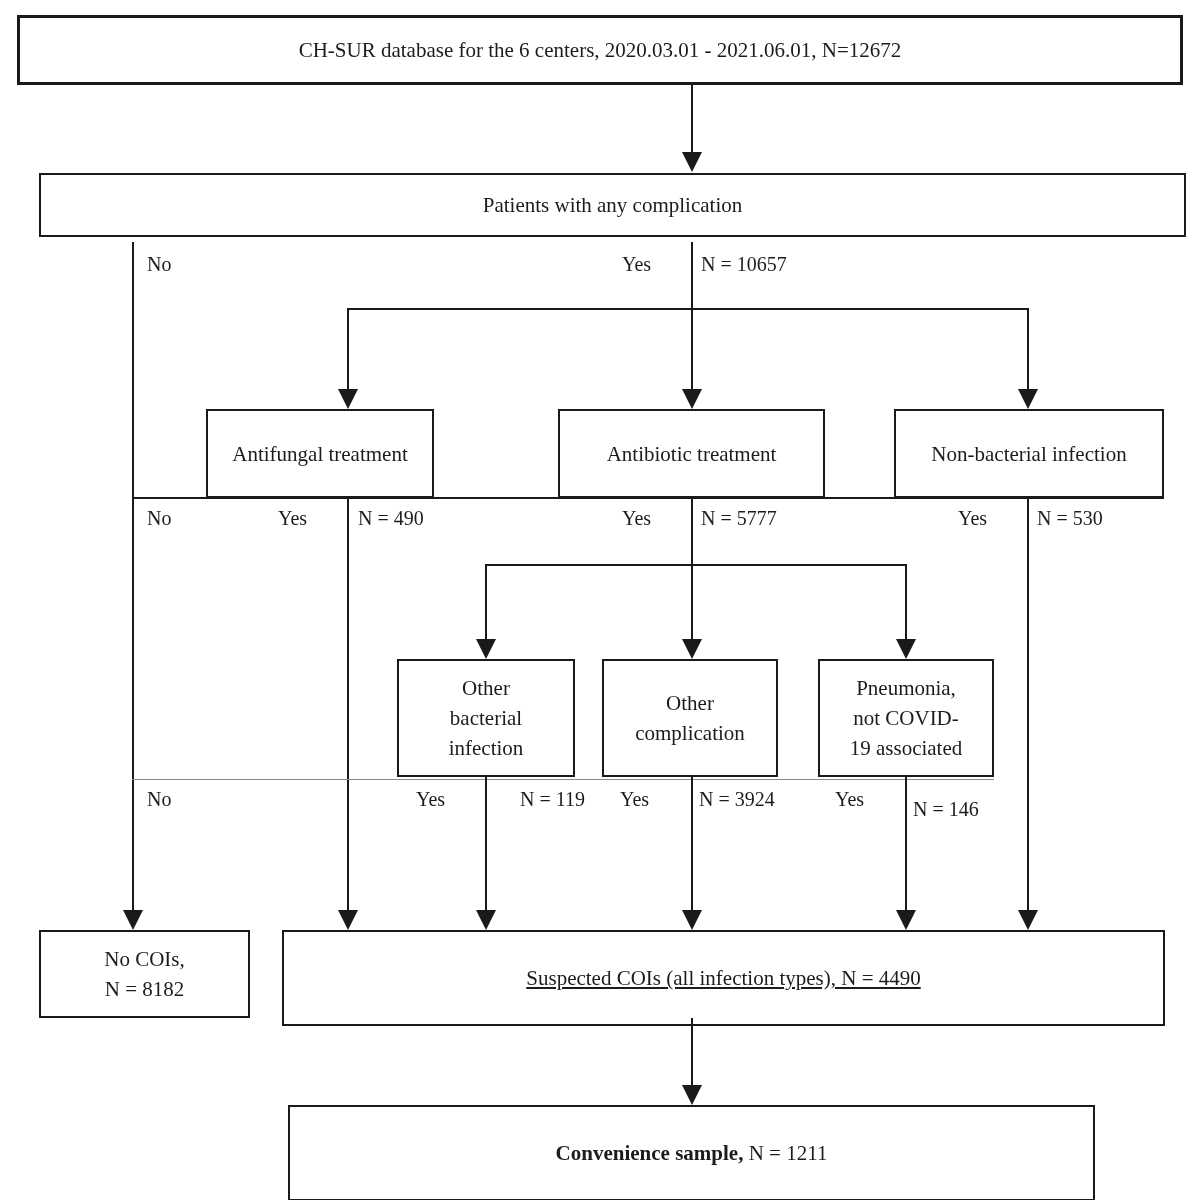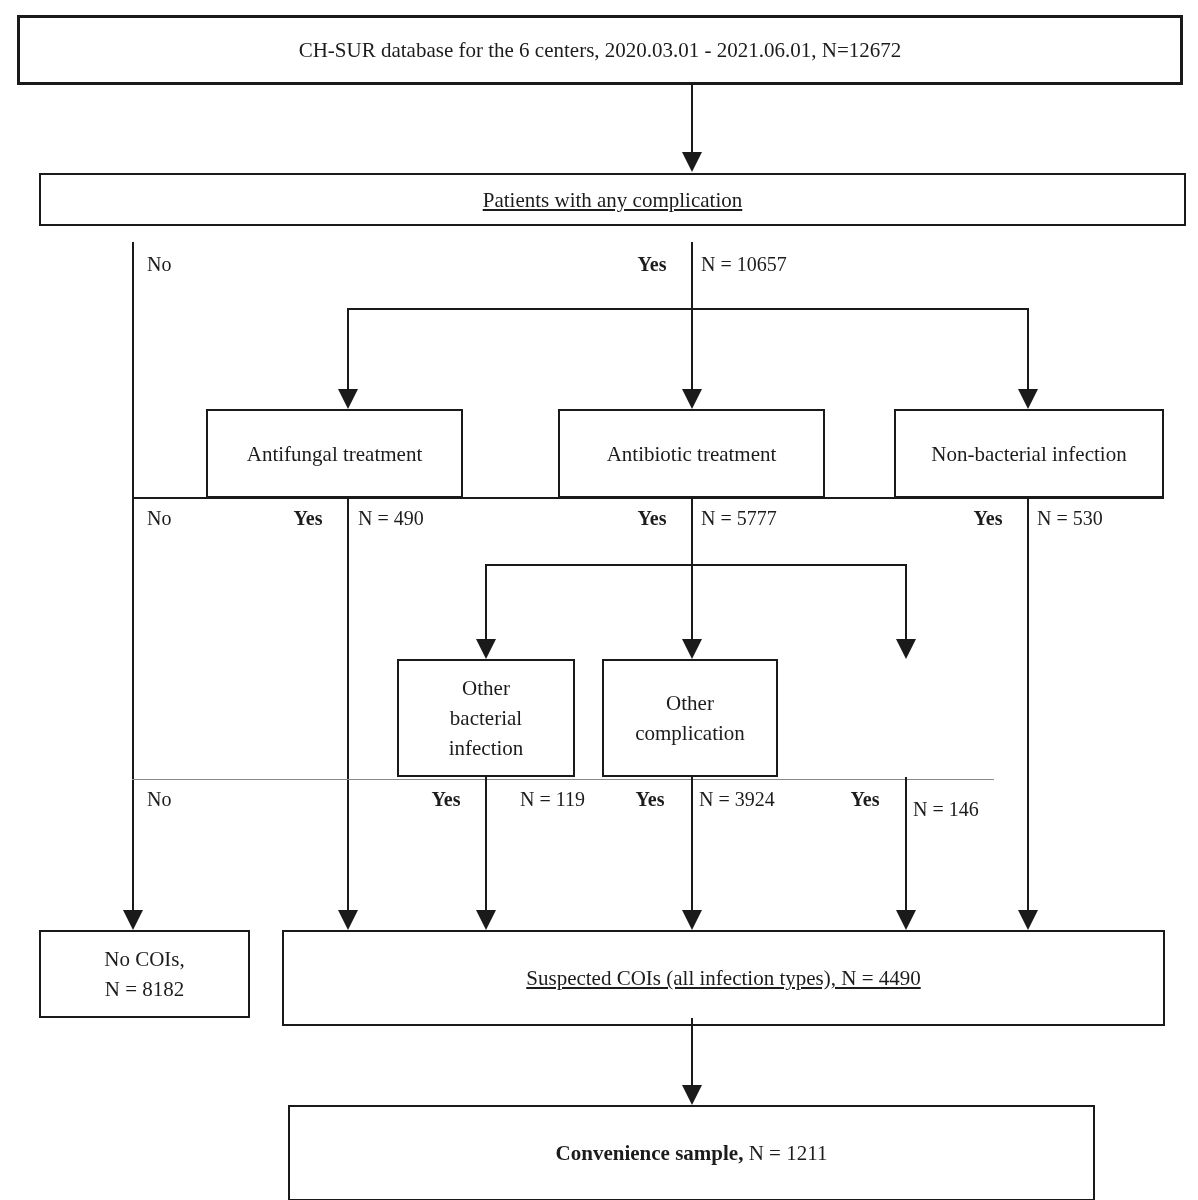--- a/index.html
+++ b/index.html
@@ -34,37 +34,37 @@
     border-left:10px solid transparent;
     border-right:10px solid transparent;
     border-top:20px solid #1a1a1a;
   }
   .lbl{
     position:absolute;
     font-size:20px;
     line-height:30px;
     white-space:nowrap;
   }
-  .lbl.yes{width:60px;text-align:center;font-weight:bold;}
+  .lbl.yes{width:60px;text-align:left;}
   .boldpart{font-weight:700;}
 </style>
 </head>
 <body>
 
 <div id="canvas">
 
   <div class="box thick" style="left:17px;top:15px;width:1166px;height:70px;">
     <span>CH-SUR database for the 6 centers, 2020.03.01 - 2021.06.01, N=12672</span>
   </div>
 
-  <div class="box" style="left:39px;top:173px;width:1147px;height:53px;text-decoration:underline;">
+  <div class="box" style="left:39px;top:173px;width:1147px;height:64px;">
     <span>Patients with any complication</span>
   </div>
 
-  <div class="box" style="left:206px;top:409px;width:257px;height:89px;">
+  <div class="box" style="left:206px;top:409px;width:228px;height:89px;">
     <span>Antifungal treatment</span>
   </div>
 
   <div class="box" style="left:558px;top:409px;width:267px;height:89px;">
     <span>Antibiotic treatment</span>
   </div>
 
   <div class="box" style="left:894px;top:409px;width:270px;height:89px;">
     <span>Non-bacterial infection</span>
   </div>
@@ -73,20 +73,25 @@
     <span>Other</span>
     <span>bacterial</span>
     <span>infection</span>
   </div>
 
   <div class="box" style="left:602px;top:659px;width:176px;height:118px;">
     <span>Other</span>
     <span>complication</span>
   </div>
 
+  <div class="box" style="left:818px;top:659px;width:176px;height:118px;">
+    <span>Pneumonia,</span>
+    <span>not COVID-</span>
+    <span>19 associated</span>
+  </div>
 
   <div class="box" style="left:39px;top:930px;width:211px;height:88px;">
     <span>No COIs,</span>
     <span>N = 8182</span>
   </div>
 
   <div class="box" style="left:282px;top:930px;width:883px;height:96px;text-decoration:underline;">
     <span>Suspected COIs (all infection types), N = 4490</span>
   </div>
 

